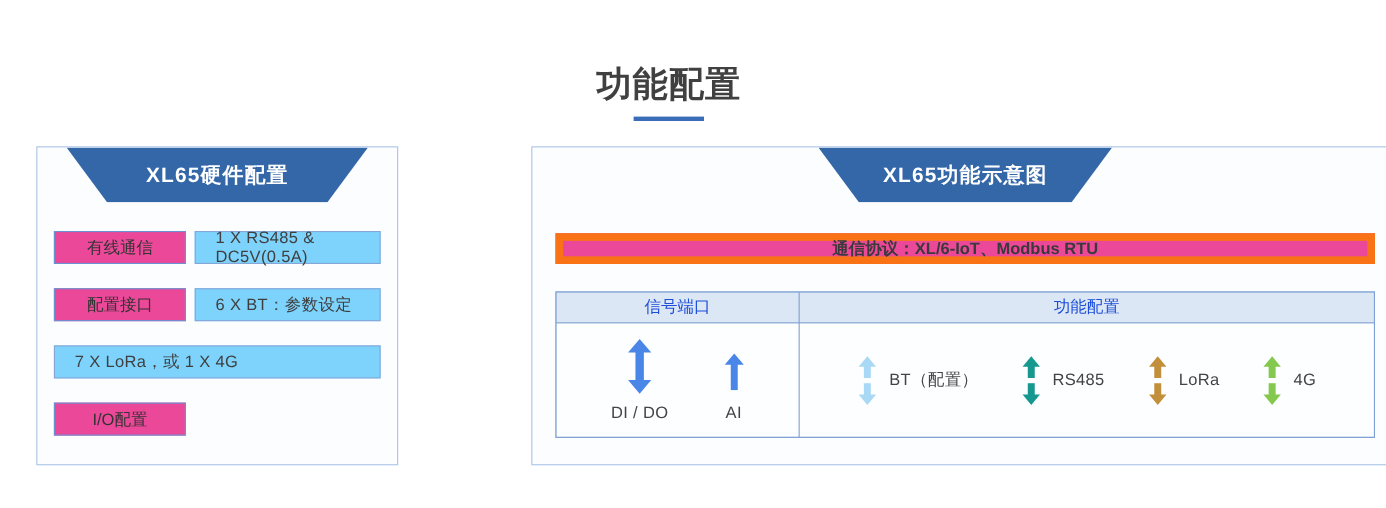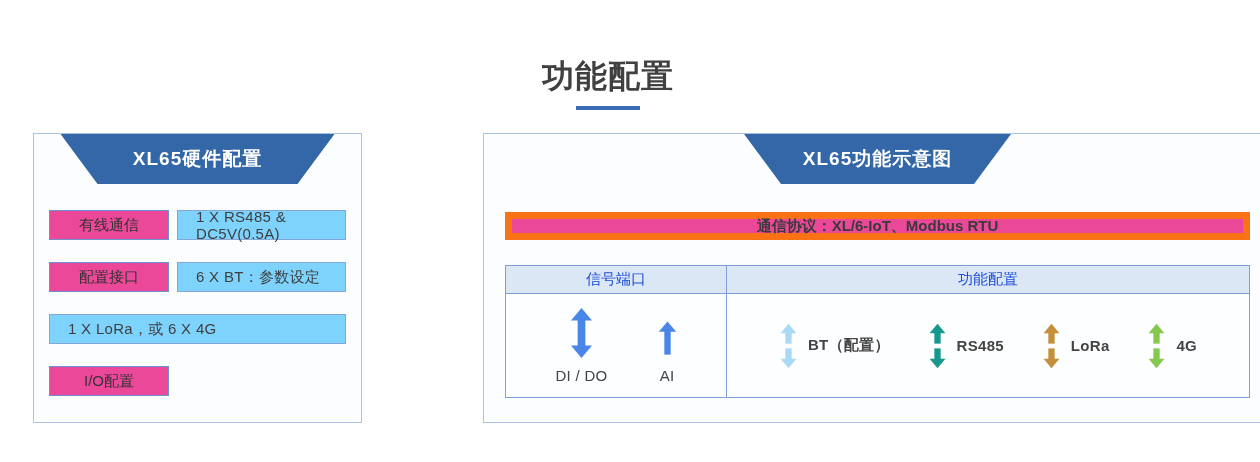--- a/index.html
+++ b/index.html
@@ -62,21 +62,21 @@
     background: #dce7f5; display: flex; align-items: center; justify-content: center;
     font-size: 15px; color: #1d4ed8;
   }
   .signal-cell {
     display: flex; align-items: flex-end; justify-content: center;
     gap: 50px; padding-bottom: 13px;
   }
   .sig-stack { display: flex; flex-direction: column; align-items: center; gap: 8px; }
   .sig-label, .comm-label { font-size: 15px; color: #444444; letter-spacing: 0.3px; }
   .comm-cell {
-    display: flex; align-items: center; justify-content: space-evenly; padding: 0 14px; font-weight: bold;
+    display: flex; align-items: center; justify-content: space-evenly; padding: 0 14px;
   }
   .comm-item { display: flex; align-items: center; gap: 10px; }
   svg { display: block; }
 </style>
 </head>
 <body>
 
 <div class="page-title-wrap">
   <div class="page-title">功能配置</div>
   <div class="title-underline"></div>
@@ -89,21 +89,21 @@
   <div class="hw-rows">
     <div class="hw-row">
       <div class="hw-label">有线通信</div>
       <div class="hw-value">1 X RS485 &amp; DC5V(0.5A)</div>
     </div>
     <div class="hw-row">
       <div class="hw-label">配置接口</div>
       <div class="hw-value">6 X BT：参数设定</div>
     </div>
     <div class="hw-row">
-      <div class="hw-value">1 X LoRa，或 6 X 4G</div>
+      <div class="hw-value">7 X LoRa，或 1 X 4G</div>
     </div>
     <div class="hw-row">
       <div class="hw-label">I/O配置</div>
     </div>
   </div>
 </div>
 
 <div class="panel panel-right">
   <div class="trapezoid">
     <span>XL65功能示意图</span>

